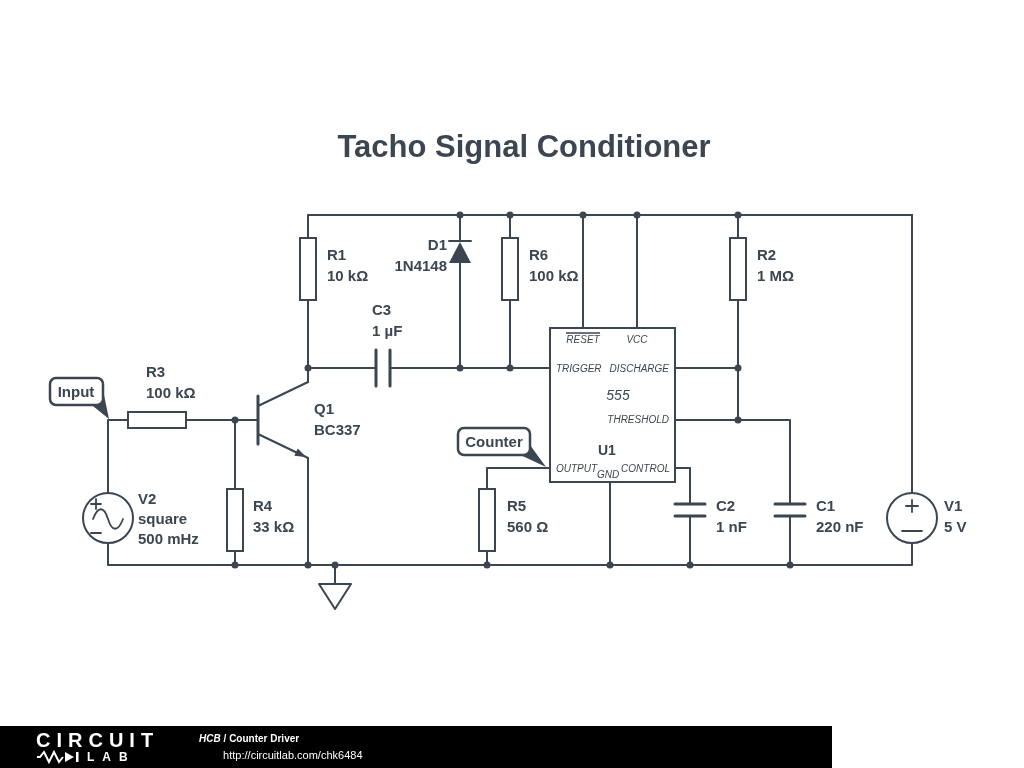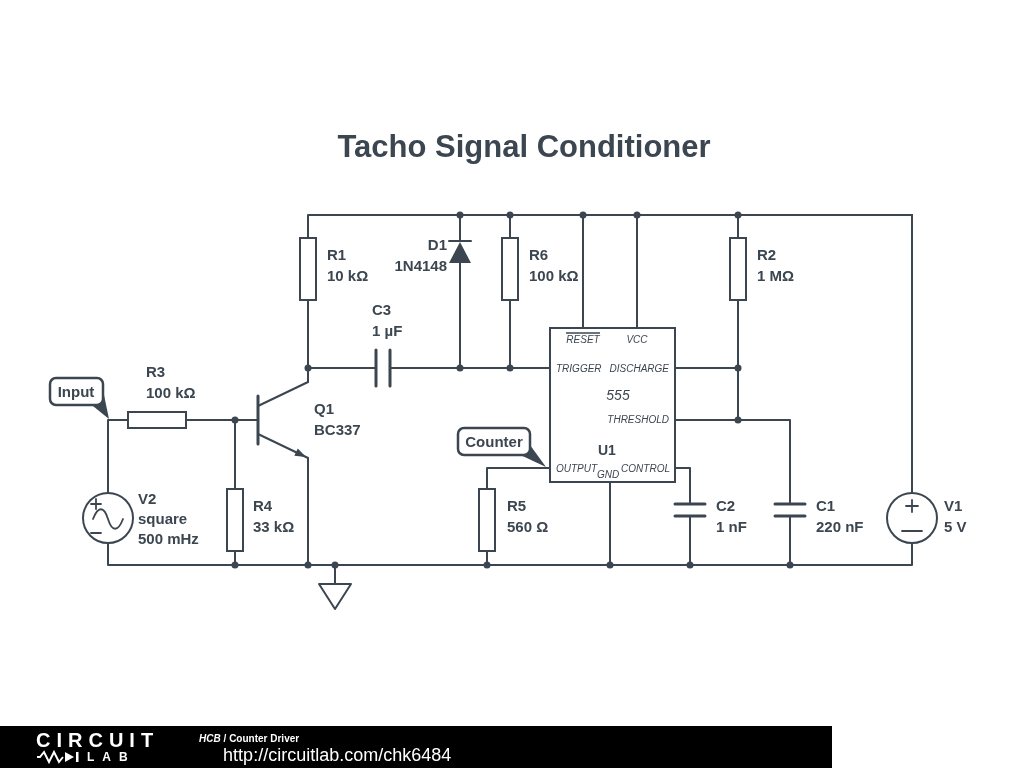--- a/index.html
+++ b/index.html
@@ -23,21 +23,21 @@
 
   .footer{position:absolute;left:0;bottom:0;width:832px;height:42px;background:#000000;
           display:flex;align-items:center;box-sizing:border-box;padding-left:36px;}
   .logo{color:#ffffff;margin-right:40px;}
   .logo-top{font-weight:bold;font-size:20px;letter-spacing:6px;line-height:20px;}
   .logo-bottom{display:flex;align-items:center;gap:5px;line-height:15px;}
   .logo-lab{font-weight:bold;font-size:12px;letter-spacing:8px;}
   .footer-text{color:#ffffff;}
   .footer-title{font-size:10px;font-weight:bold;line-height:17px;}
   .footer-title .author{font-style:italic;}
-  .footer-url{font-size:18px;line-height:17px;padding-left:24px;}
+  .footer-url{font-size:11px;line-height:17px;padding-left:24px;}
 </style>
 </head>
 <body>
 
 <svg id="schematic" width="1024" height="726" viewBox="0 0 1024 726">
 
   <text class="title-text" x="524" y="157" text-anchor="middle">Tacho Signal Conditioner</text>
 
   <g>
     <path class="wire" d="

